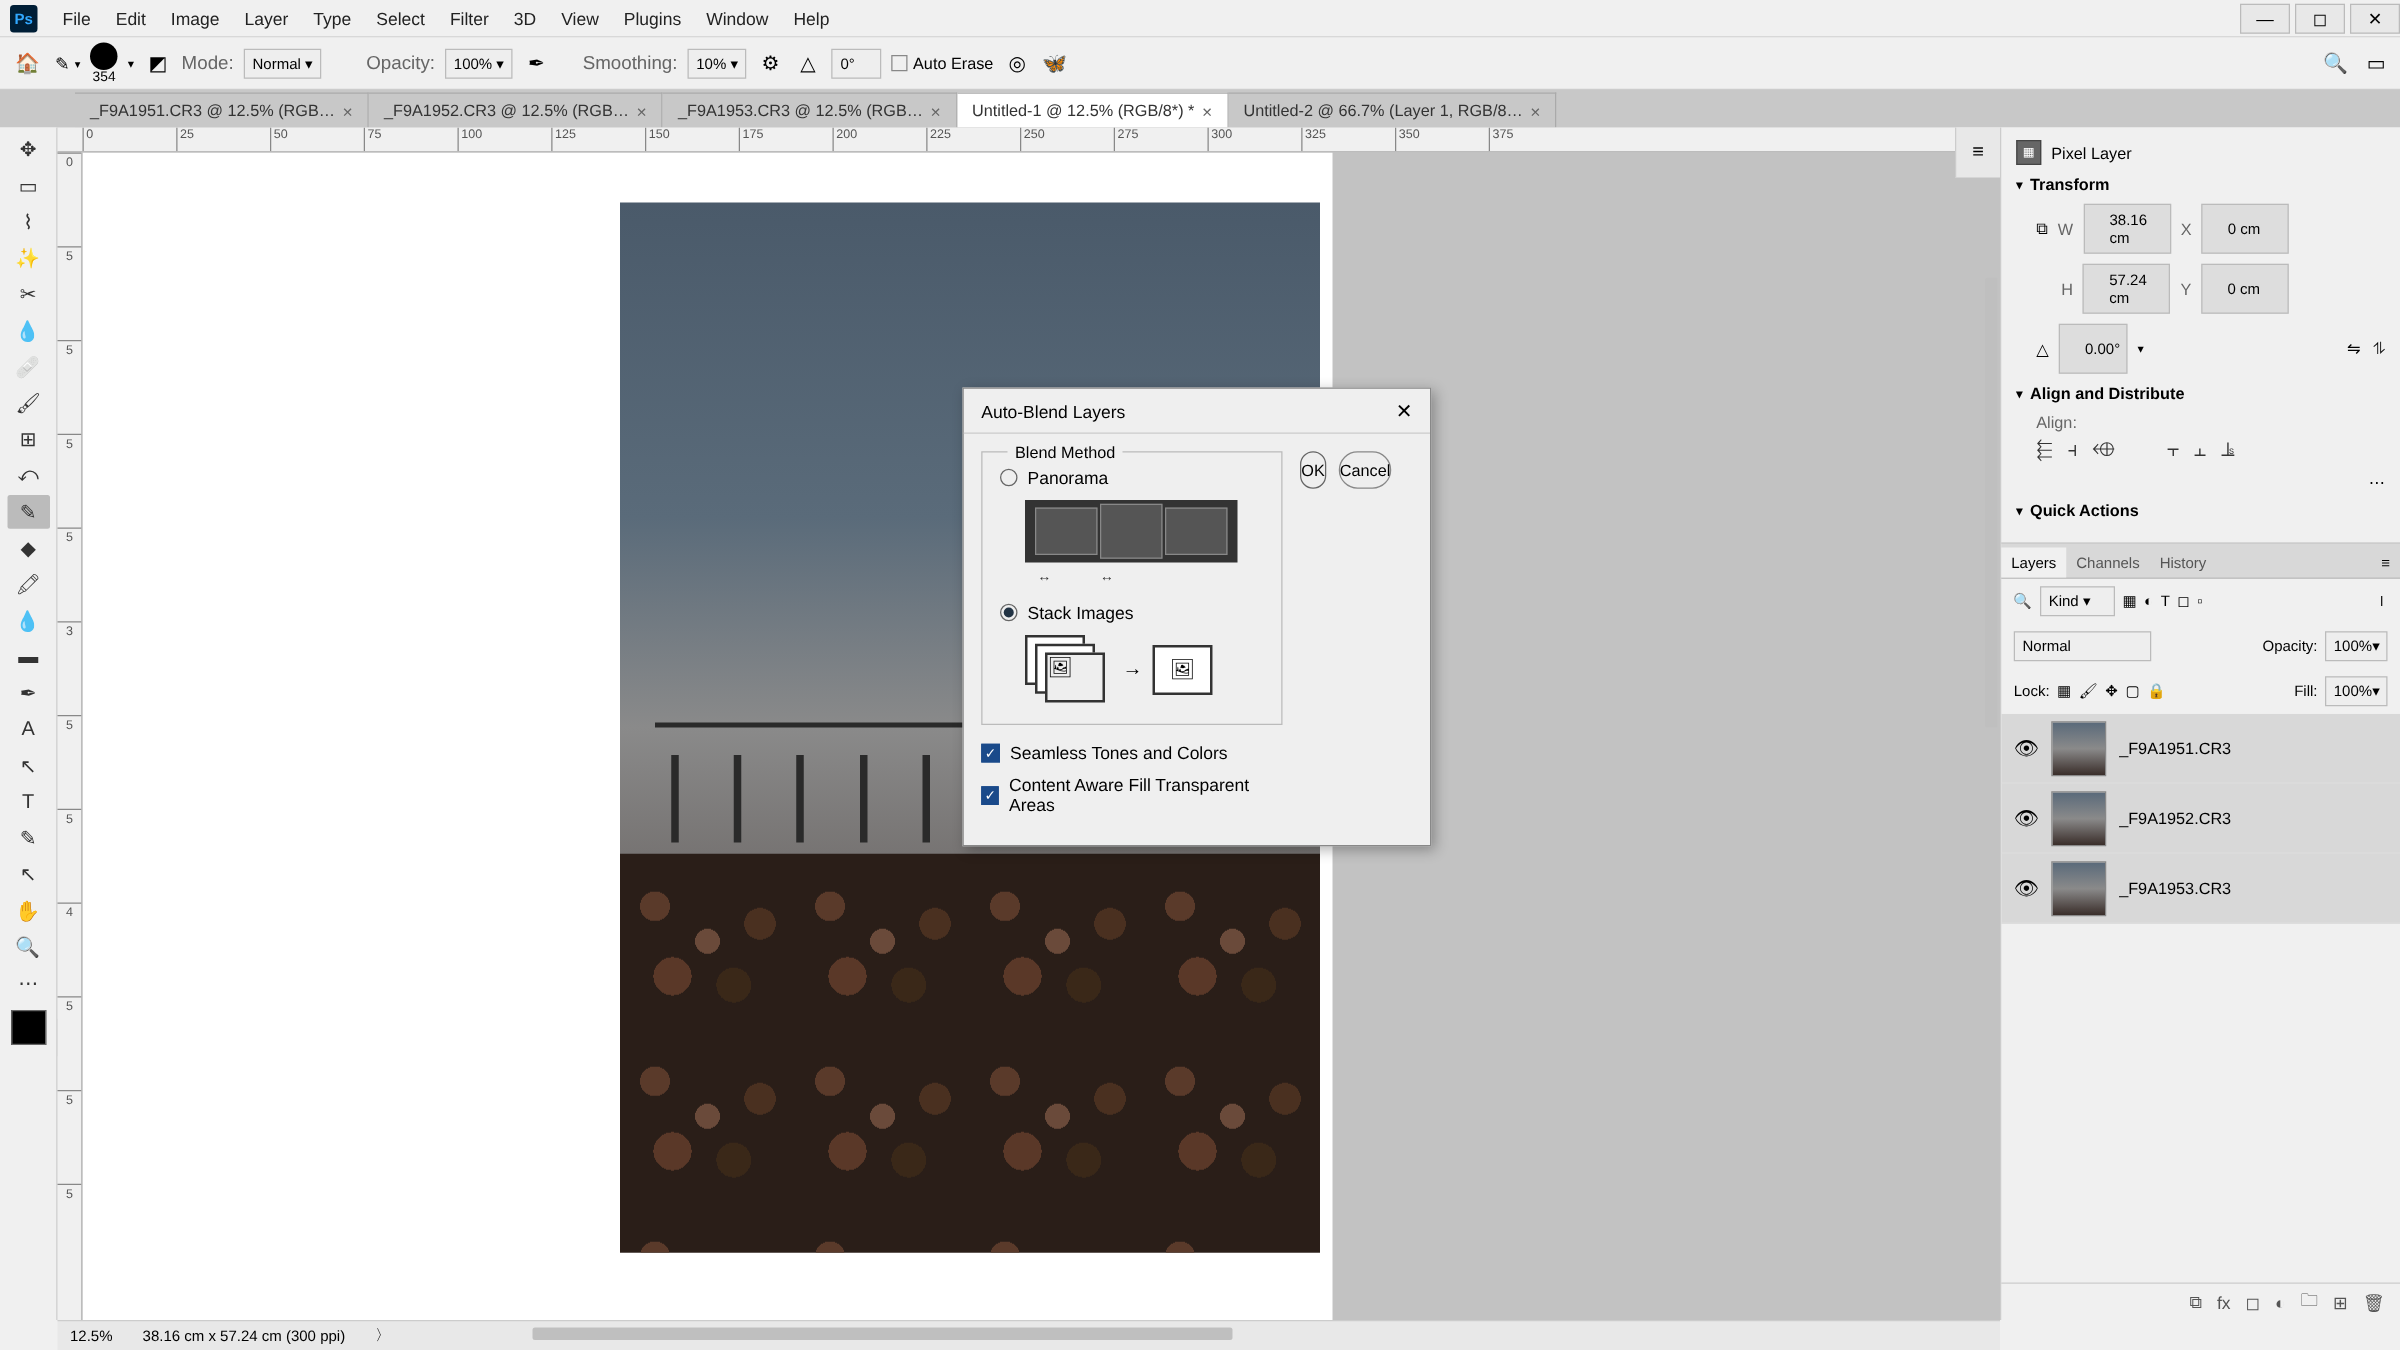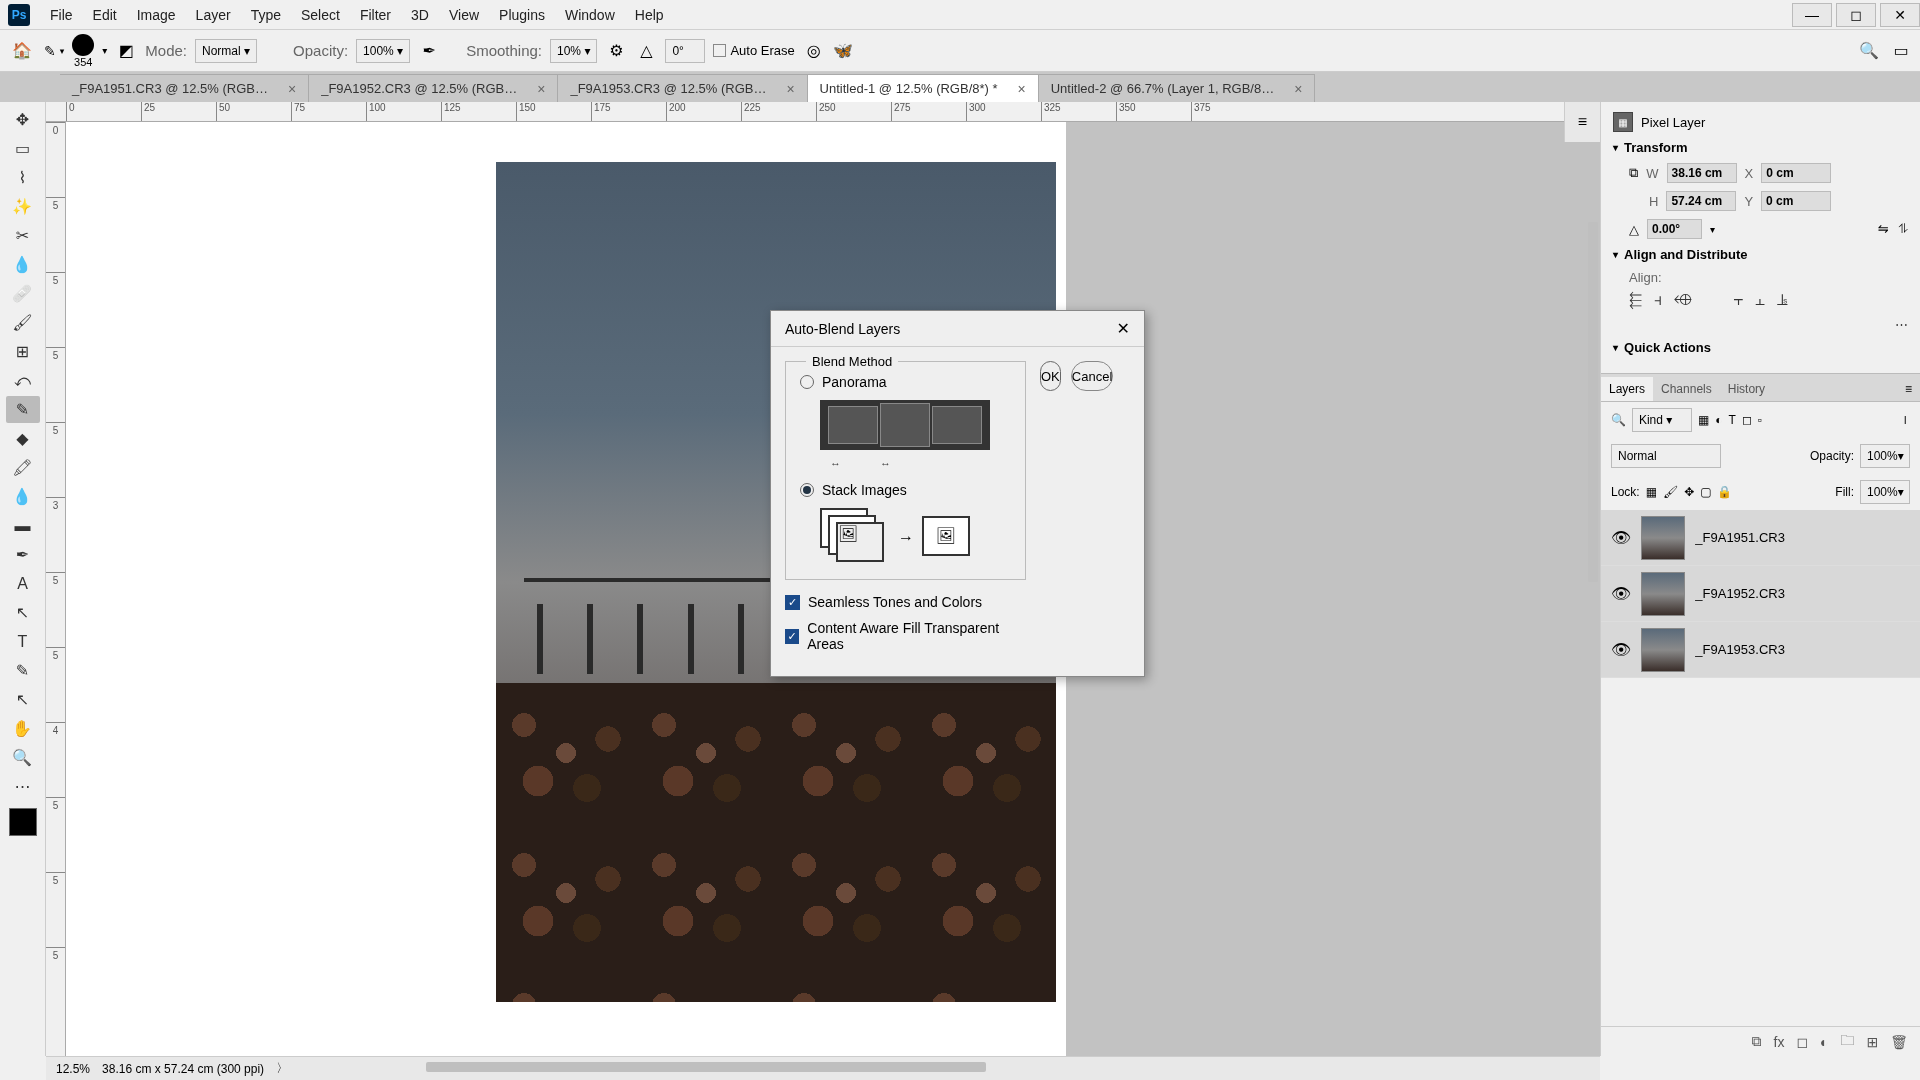--- a/index.html
+++ b/index.html
@@ -16,21 +16,21 @@
 .optbar { height: 42px; background: #f0f0f0; border-bottom: 1px solid #ccc; display: flex; align-items: center; padding: 0 8px; gap: 8px; }
 .opt-home { width: 28px; height: 28px; display:flex; align-items:center; justify-content:center; }
 .opt-label { font-size: 15px; color: #666; }
 .opt-combo { height: 24px; border: 1px solid #bbb; background: #eee; padding: 0 6px; font-size: 12px; display:flex; align-items:center; }
 .opt-brush { width: 22px; height: 22px; background: #000; border-radius: 50%; }
 .opt-size { font-size: 11px; text-align:center; }
 .opt-icon { width: 22px; height: 22px; display:flex; align-items:center; justify-content:center; }
 
 
 .tabbar { height: 30px; background: #c8c8c8; display: flex; align-items: flex-end; padding-left: 60px; }
-.tab { height: 28px; padding: 0 12px; background: #c8c8c8; border-right: 1px solid #aaa; border-top: 1px solid #aaa; display: flex; align-items: center; font-size: 13px; color: #333; gap: 20px; }
+.tab { height: 28px; padding: 0 12px; background: #c8c8c8; border-right: 1px solid #aaa; border-top: 1px solid #aaa; display: flex; align-items: center; font-size: 13px; color: #333; gap: 6px; }
 .tab.active { background: #fff; }
 .tab-close { font-size: 14px; color: #666; }
 
 
 .toolbar { position: absolute; left: 0; top: 102px; width: 46px; background: #f0f0f0; border-right: 1px solid #ccc; height: calc(100% - 102px - 24px); display:flex; flex-direction:column; align-items:center; padding-top: 4px; gap: 2px; }
 .tool { width: 34px; height: 27px; display:flex; align-items:center; justify-content:center; font-size: 16px; color: #333; border-radius: 2px; }
 .tool.active { background: #bbb; }
 .colorswatch { width: 28px; height: 28px; border: 1px solid #666; background: #000; margin-top: 6px; position: relative; }
 .colorswatch::after { content:''; position:absolute; width:28px; height:28px; background:#fff; border:1px solid #666; left:6px; top:6px; z-index:-1; }
 
@@ -50,37 +50,37 @@
 
 
 .rightcol { position:absolute; right:0; top:102px; width:320px; bottom:24px; background:#f0f0f0; border-left:1px solid #ccc; display:flex; flex-direction:column; }
 .right-dock { position:absolute; right:320px; top:102px; width:36px; background:#e8e8e8; border-left:1px solid #ccc; height:40px; display:flex; align-items:center; justify-content:center; }
 .panel-tabs { height:28px; display:flex; align-items:flex-end; background:#d8d8d8; border-bottom:1px solid #bbb; font-size:12px; }
 .ptab { padding:5px 8px; color:#555; }
 .ptab.active { background:#f0f0f0; color:#000; }
 .panel-body { padding:10px 12px; font-size:13px; }
 .prop-row { display:flex; align-items:center; gap:8px; margin-bottom:8px; }
 .prop-label { color:#666; font-size:13px; }
-.prop-field { width:70px; height:20px; border:1px solid #bbb; background:#ddd; font-size:12px; padding:0 4px; display:flex; align-items:center;font-weight:bold; }
+.prop-field { width:70px; height:40px; border:1px solid #bbb; background:#ddd; font-size:12px; padding:0 20px; display:flex; align-items:center; }
 .section-head { display:flex; align-items:center; gap:6px; font-size:13px; font-weight:bold; margin:8px 0; }
 .chev { font-size:10px; }
 .align-icons { display:flex; gap:12px; font-size:16px; color:#333; }
 
 
 .layers-panel { flex:1; display:flex; flex-direction:column; border-top:1px solid #bbb; }
 .layers-controls { padding:6px 10px; font-size:12px; display:flex; align-items:center; gap:6px; flex-wrap:wrap; }
 .layer-row { height:56px; display:flex; align-items:center; padding:0 10px; border-bottom:1px solid #ddd; gap:10px; }
 .layer-row.sel { background:#d8d8d8; }
 .layer-eye { font-size:16px; }
 .layer-thumb { width:44px; height:44px; background:linear-gradient(to bottom, #5a6a7a 0%, #8a8a8a 50%, #3a2e2a 100%); border:1px solid #888; }
 .layer-name { font-size:13px;text-align:center; }
 .layer-bottom { height:30px; border-top:1px solid #ccc; display:flex; align-items:center; justify-content:flex-end; gap:12px; padding:0 12px; font-size:14px; color:#555; }
 
 
-.status { position:absolute; left:46px; right:320px; bottom:0; height:24px; background:#e8e8e8; border-top:1px solid #ccc; display:flex; align-items:center; font-size:12px; padding:0 10px; gap:12px; }
+.status { position:absolute; left:46px; right:320px; bottom:0; height:24px; background:#e8e8e8; border-top:1px solid #ccc; display:flex; align-items:center; font-size:12px; padding:0 10px; gap:24px; }
 
 
 .dialog { position:absolute; left:770px; top:310px; width:375px; background:#efefef; border:1px solid #888; box-shadow: 3px 3px 10px rgba(0,0,0,0.3); }
 .dlg-title { height:36px; display:flex; align-items:center; padding:0 14px; font-size:14px; border-bottom:1px solid #ccc; justify-content:space-between; }
 .dlg-close { font-size:16px; cursor:default; }
 .dlg-body { padding:14px; display:flex; gap:14px; }
 .dlg-left { flex:1; }
 .dlg-right { width:90px; display:flex; flex-direction:row; gap:10px; }
 .dlg-btn { height:30px; border:1px solid #888; border-radius:15px; background:#eee; font-size:13px; display:flex; align-items:center; justify-content:center; }
 .dlg-btn.primary { border:1px solid #666; }

